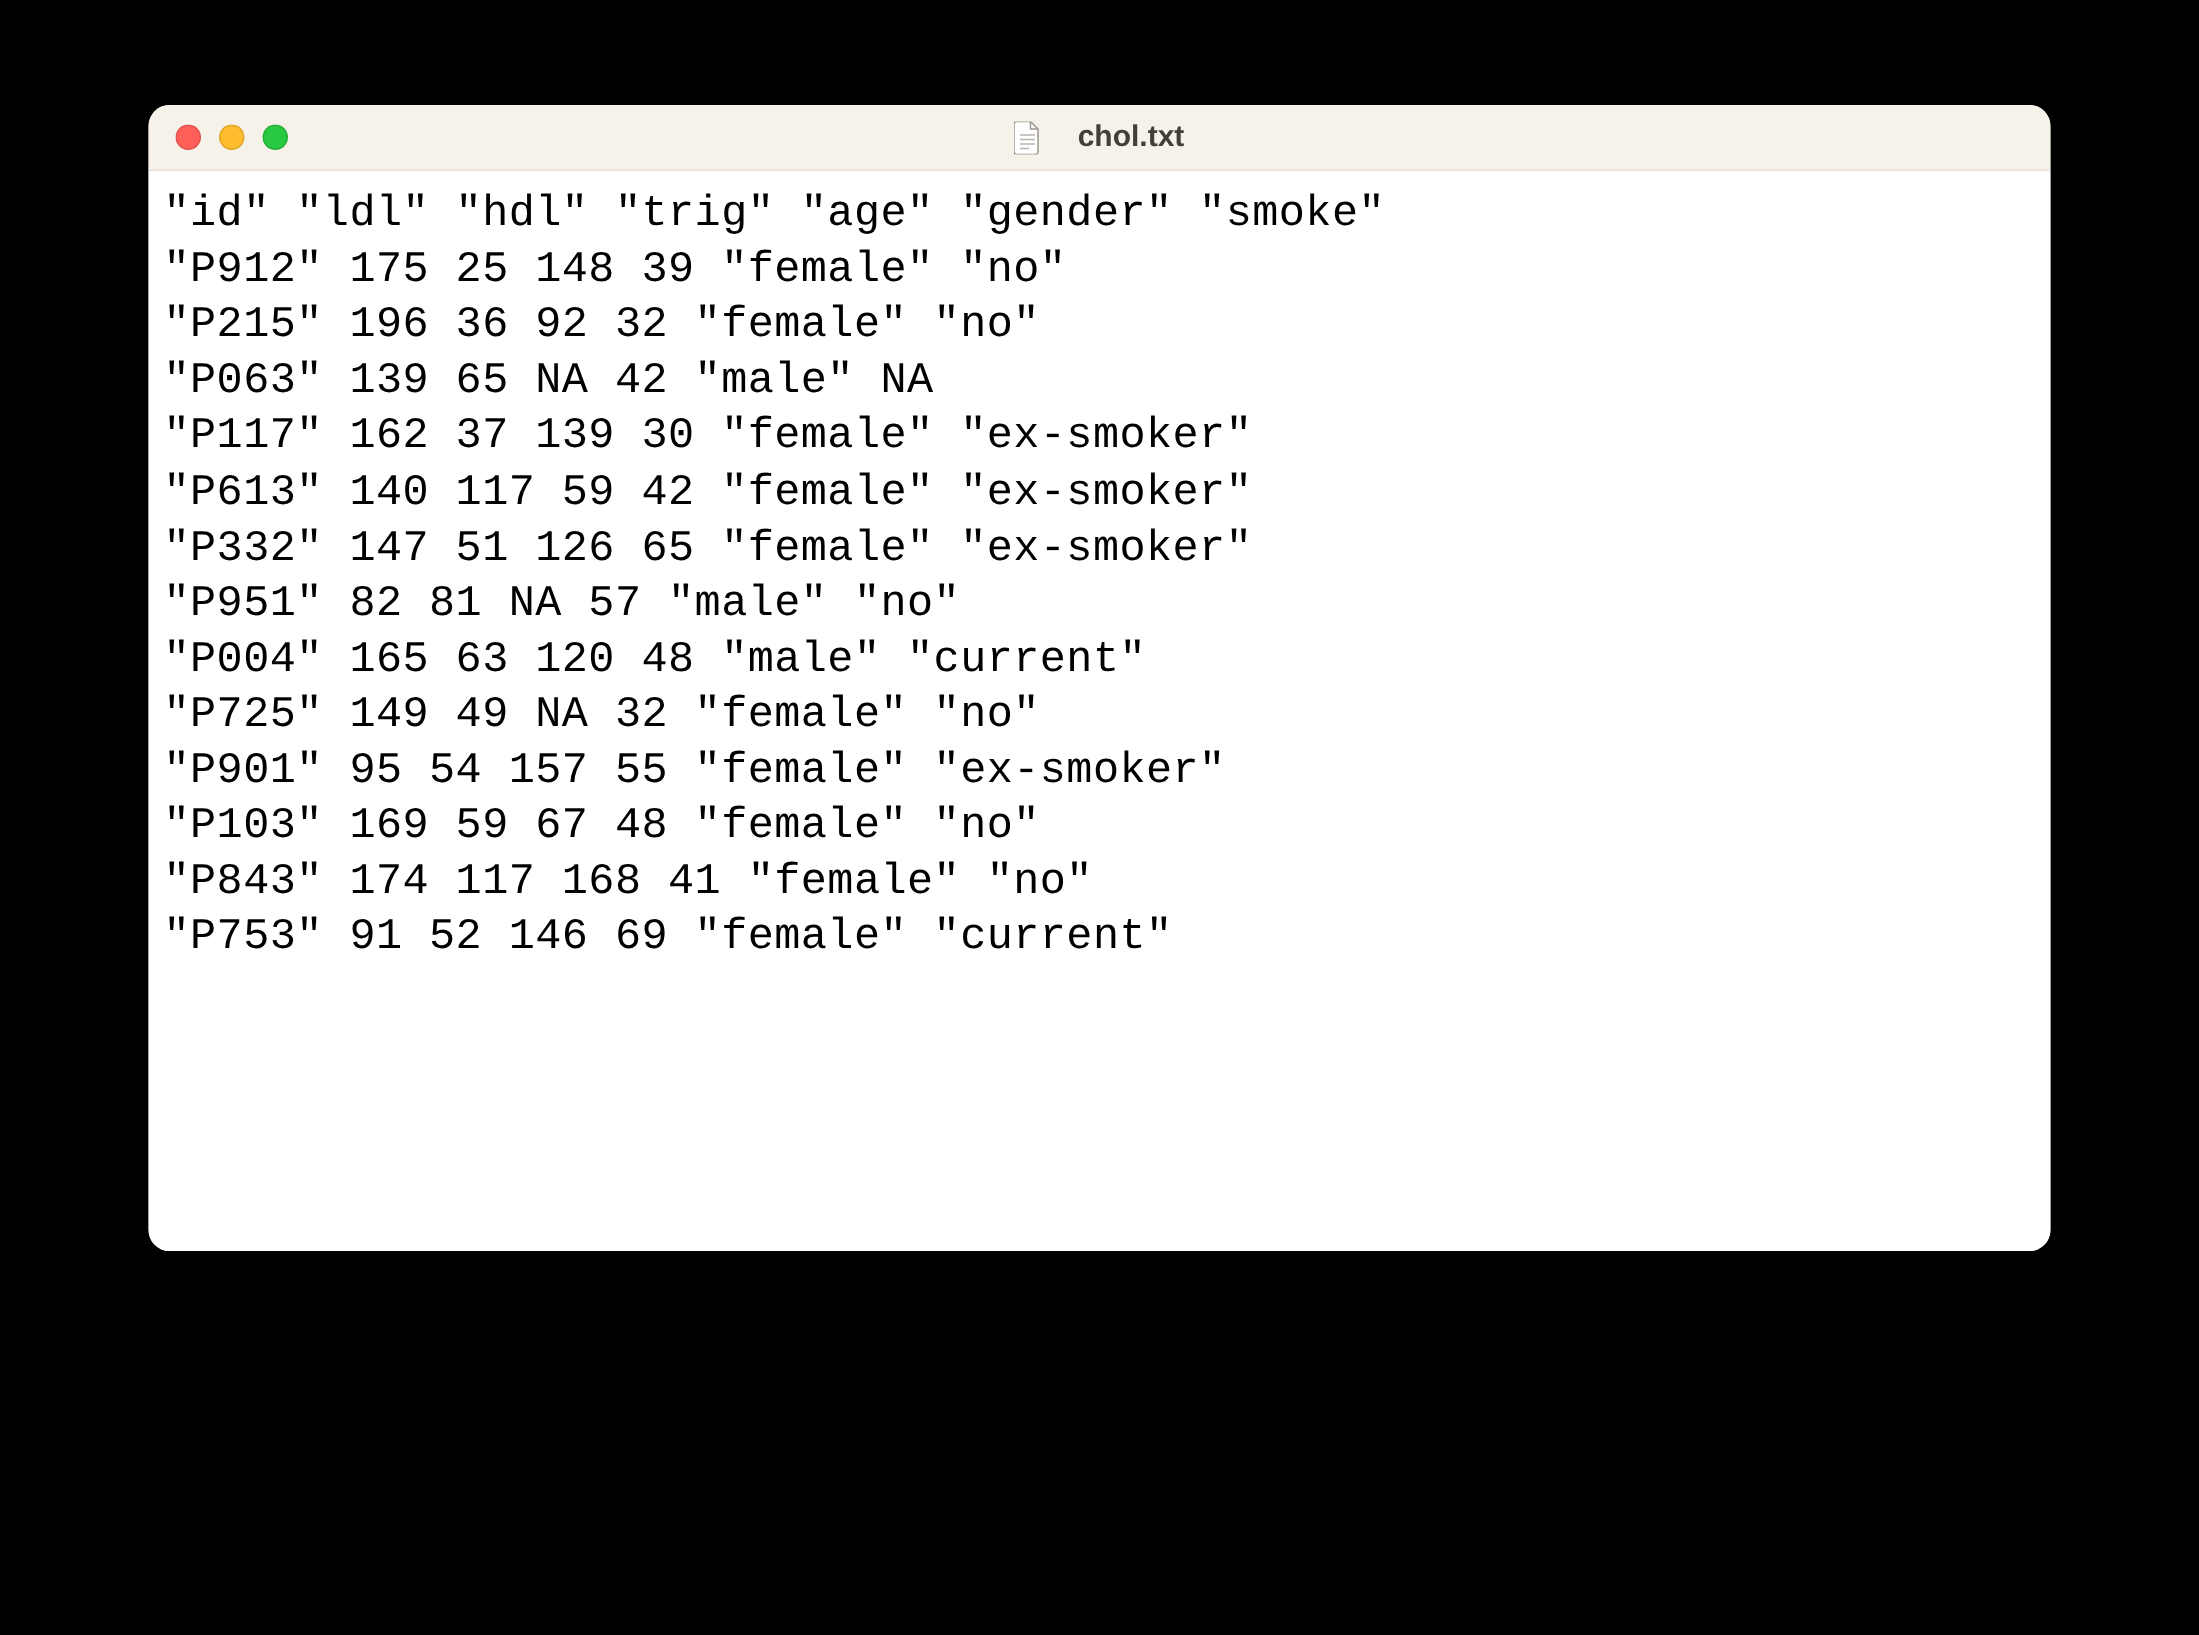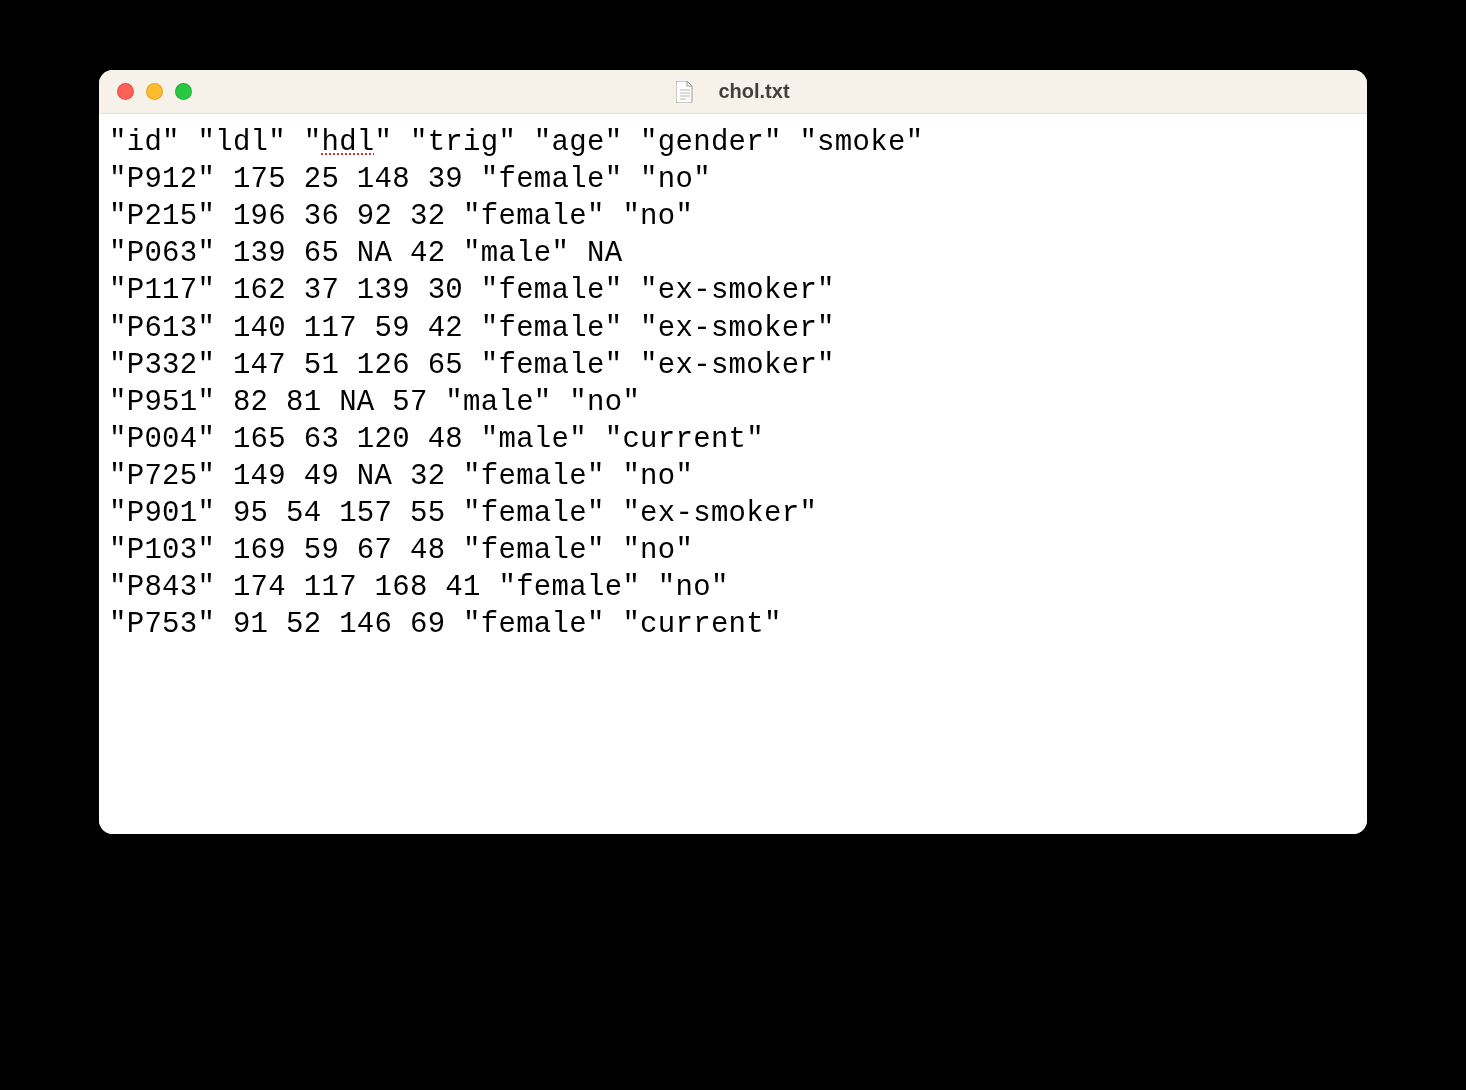--- a/index.html
+++ b/index.html
@@ -76,21 +76,20 @@
     }
     .text-content {
       font-family: "SF Mono", ui-monospace, Menlo, Monaco, "Courier New", monospace;
       font-size: 29px;
       line-height: 1.28;
       color: #000000;
       white-space: pre;
       letter-spacing: 0.3px;
     }
     .spellerr {
-      text-decoration: underline;
       text-decoration-style: dotted;
       text-decoration-color: #d93025;
       text-decoration-thickness: 2px;
       text-underline-offset: 3px;
     }
   </style>
 </head>
 <body>
 
 <div class="window">

